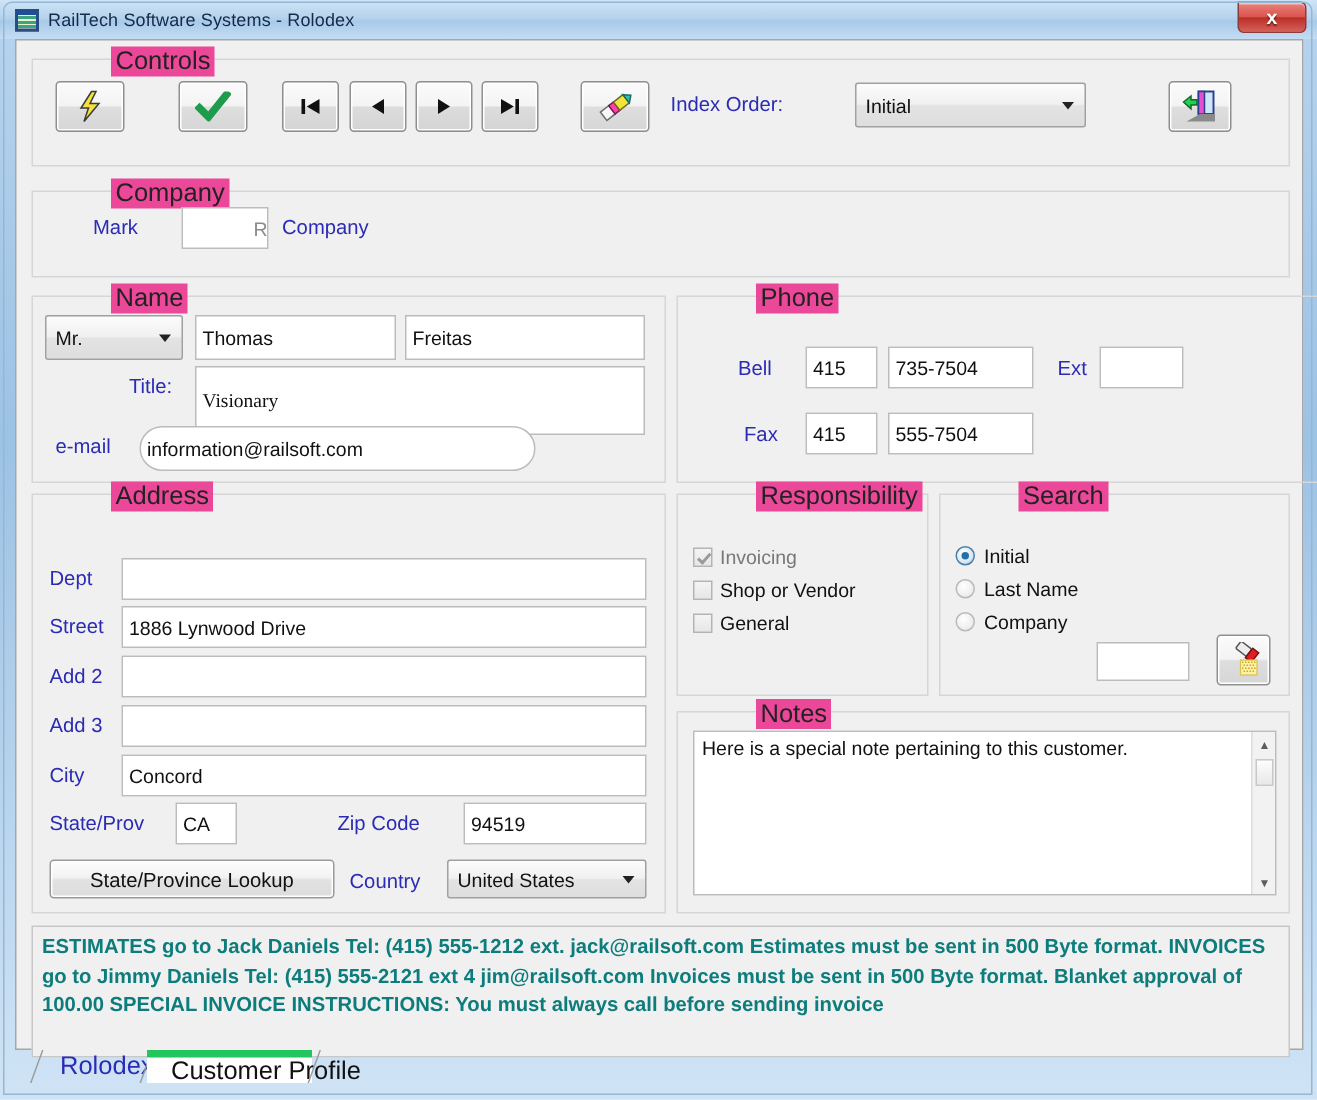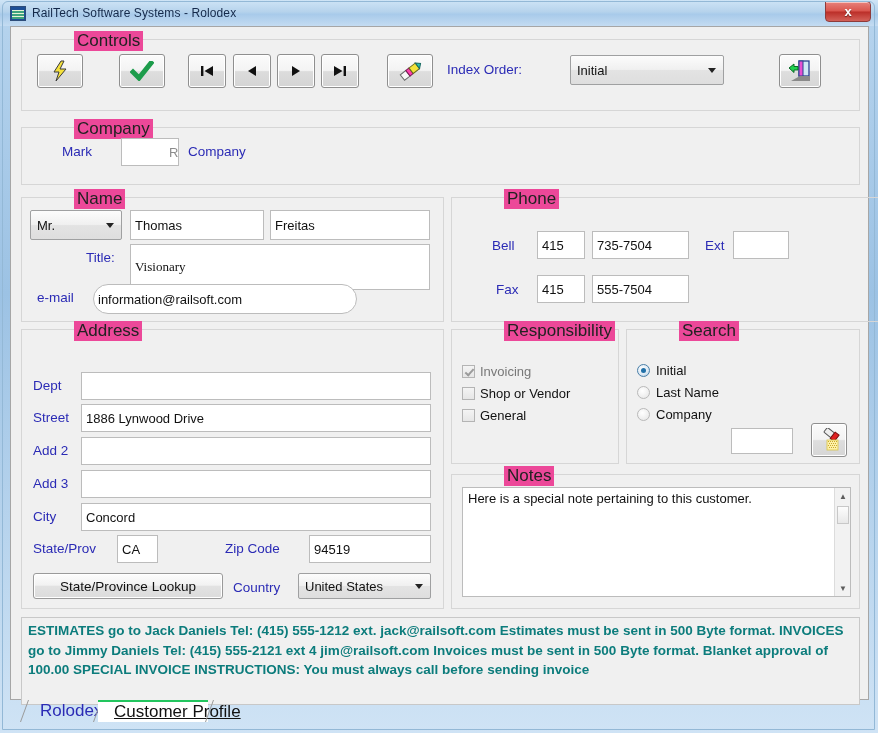--- a/index.html
+++ b/index.html
@@ -531,19 +531,19 @@
     <div class="instr" style="left:10px; top:590px; width:839px; height:88px;">ESTIMATES go to Jack Daniels Tel: (415) 555-1212 ext. jack@railsoft.com  Estimates must be sent in 500 Byte format.  INVOICES go to Jimmy Daniels Tel: (415) 555-2121 ext 4 jim@railsoft.com  Invoices must be sent in 500 Byte format.  Blanket approval of 100.00  SPECIAL INVOICE INSTRUCTIONS: You must always call before sending invoice</div>
 
   </div>
 
   <div class="tabstrip">
     <div class="tab-sep" style="left:10px; top:0;"></div>
     <div class="tab tab-active" style="left:14px; width:72px;">
       <span>Rolodex</span>
     </div>
     <div class="tab-sep" style="left:83px; top:0;"></div>
-    <div class="tab tab-inactive" style="left:88px; width:110px; border-top:2px solid #22c55e;text-decoration:underline;">
+    <div class="tab tab-inactive" style="left:88px; width:110px; border-top:5px solid #22c55e;">
       <span>Customer Profile</span>
     </div>
     <div class="tab-sep" style="left:195px; top:0;"></div>
   </div>
 
 </div>
 
 </body></html>

